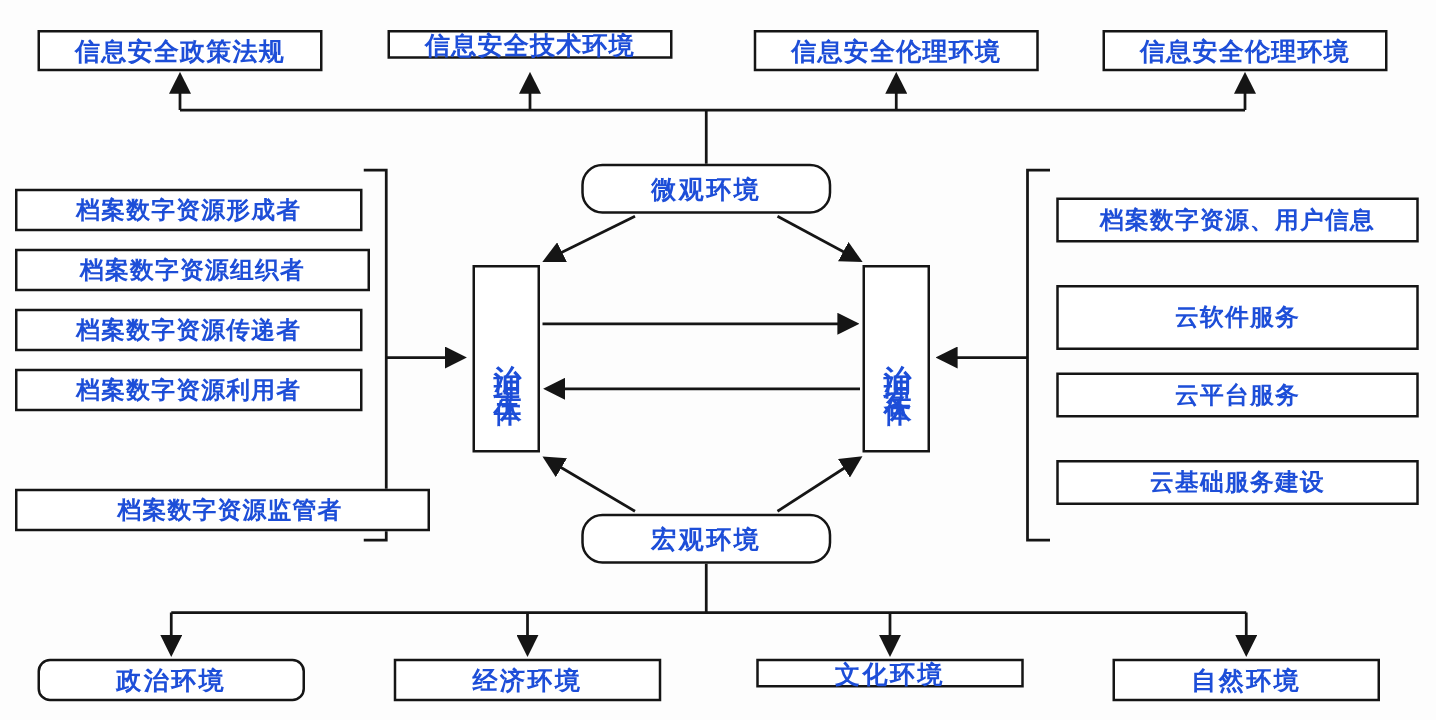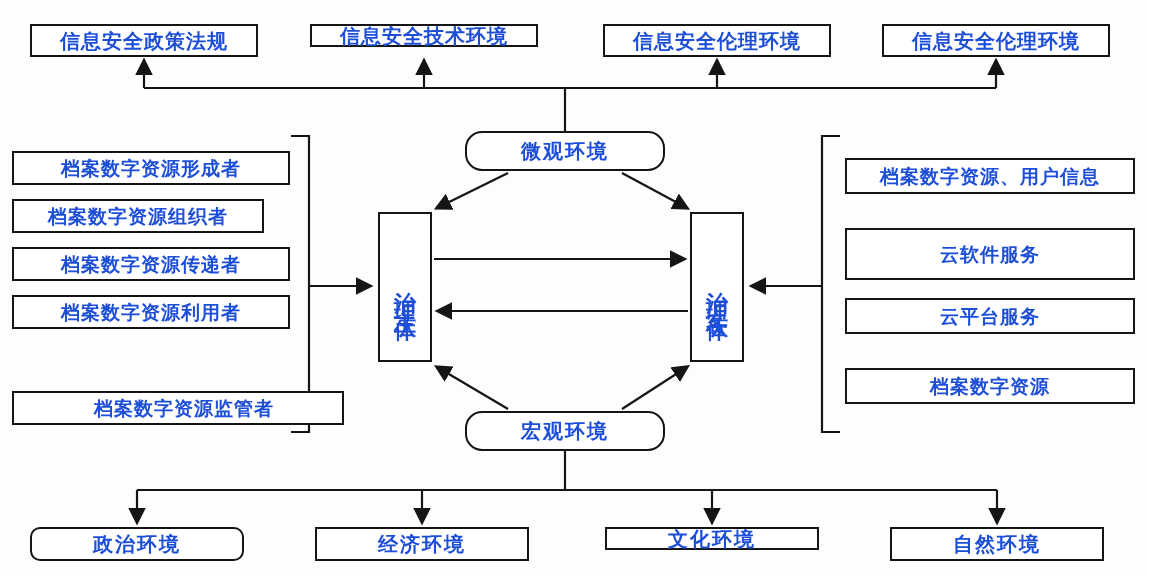--- a/index.html
+++ b/index.html
@@ -104,28 +104,28 @@
   <div class="box rounded" style="left:465px; top:411px; width:200px; height:40px;">宏观环境</div>
 
   <div class="box vbox" style="left:378px; top:212px; width:54px; height:150px;">
     <span>治理主体</span>
   </div>
   <div class="box vbox" style="left:690px; top:212px; width:54px; height:150px;">
     <span>治理客体</span>
   </div>
 
   <div class="box side-left" style="left:12px; top:151px; width:278px; height:34px;">档案数字资源形成者</div>
-  <div class="box side-left" style="left:12px; top:199px; width:252px; height:34px;">档案数字资源组织者</div>
+  <div class="box side-left" style="left:12px; top:199px; width:284px; height:34px;">档案数字资源组织者</div>
   <div class="box side-left" style="left:12px; top:247px; width:278px; height:34px;">档案数字资源传递者</div>
   <div class="box side-left" style="left:12px; top:295px; width:278px; height:34px;">档案数字资源利用者</div>
   <div class="box side-left" style="left:12px; top:391px; width:332px; height:34px;padding-left:12px;">档案数字资源监管者</div>
 
   <div class="box side-right" style="left:845px; top:158px; width:290px; height:36px;">档案数字资源、用户信息</div>
   <div class="box side-right" style="left:845px; top:228px; width:290px; height:52px;">云软件服务</div>
   <div class="box side-right" style="left:845px; top:298px; width:290px; height:36px;">云平台服务</div>
-  <div class="box side-right" style="left:845px; top:368px; width:290px; height:36px;">档案数字资源</div>
+  <div class="box side-right" style="left:845px; top:368px; width:290px; height:36px;">云基础服务建设</div>
 
   <div class="box env-bottom" style="left:30px; top:527px; width:214px; height:34px;border-radius:10px;">政治环境</div>
   <div class="box env-bottom" style="left:315px; top:527px; width:214px; height:34px;">经济环境</div>
   <div class="box env-bottom" style="left:605px; top:527px; width:214px; height:23px;">文化环境</div>
   <div class="box env-bottom" style="left:890px; top:527px; width:214px; height:34px;">自然环境</div>
 
 </div>
 
 </body></html>

